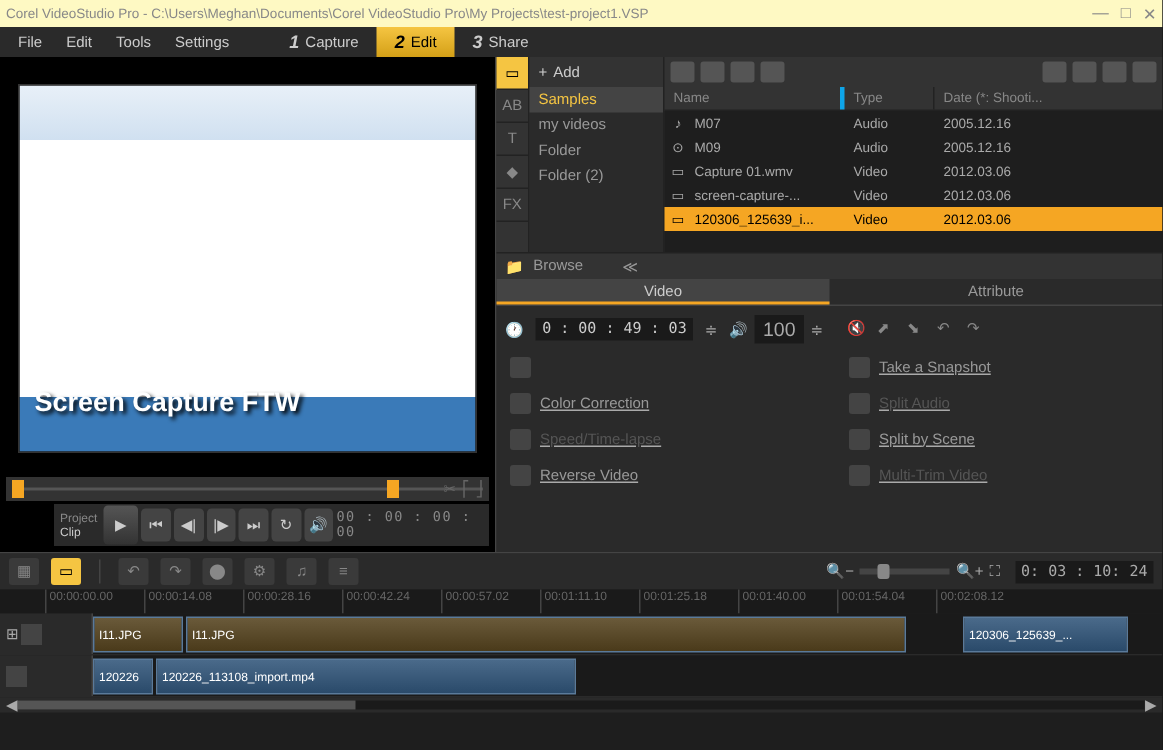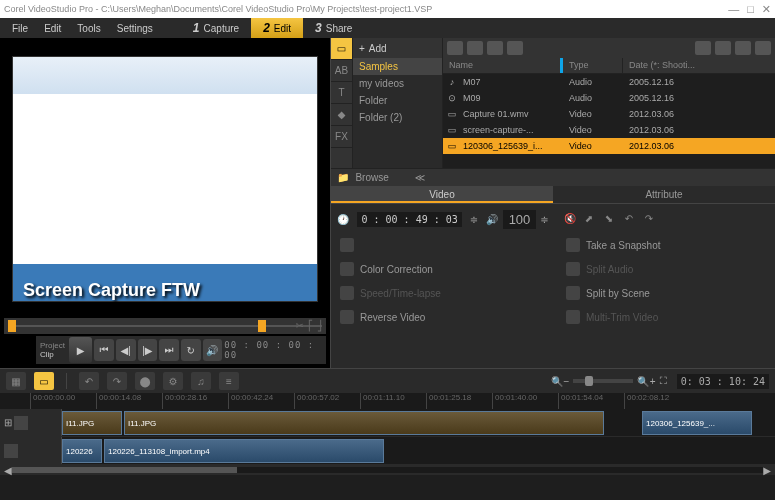--- a/index.html
+++ b/index.html
@@ -1,30 +1,30 @@
 <!DOCTYPE html>
 <html><head>
 <meta charset="utf-8">
 <style>
 * { margin: 0; padding: 0; box-sizing: border-box; font-family: Arial, sans-serif; }
 body { background: #1a1a1a; color: #aaa; font-size: 10px; width: 775px; height: 500px; overflow: hidden; }
-.titlebar { background: #ffffff; height: 18px; display: flex; align-items: center; justify-content: space-between; padding: 6px 4px; font-size: 9px; color: #888; }
+.titlebar { background: #fef9c3; height: 18px; display: flex; align-items: center; justify-content: space-between; padding: 6px 4px; font-size: 9px; color: #888; }
 .titlebar-right { display: flex; gap: 8px; }
 .titlebar-right span { cursor: pointer; font-size: 11px; }
 .menubar { background: #2a2a2a; height: 20px; display: flex; align-items: center; padding: 0 4px; }
 .menu-item { padding: 3px 8px; color: #ccc; cursor: pointer; font-size: 10px; }
 .steps { display: flex; margin-left: 20px; }
 .step { padding: 3px 12px; color: #ccc; font-size: 10px; display: flex; align-items: center; gap: 4px; }
 .step-num { font-style: italic; font-weight: bold; font-size: 12px; }
 .step.active { background: linear-gradient(#f5c542, #d4a017); color: #000; }
 .main { display: flex; height: 330px; }
 .preview-panel { width: 330px; background: #000; padding: 4px; display: flex; flex-direction: column; }
 .preview-video { flex: 1; background: #000; position: relative; display: flex; align-items: center; justify-content: center; }
 .video-content { width: 95%; height: 90%; background: linear-gradient(#e8f0f8 0%, #d0e0f0 15%, #fff 15%, #fff 85%, #3a7ab8 85%); position: relative; border: 1px solid #333; }
-.video-overlay-text { position: absolute; bottom: 0; left: 10px; color: #fff; font-weight: bold; font-size: 18px; text-shadow: 2px 2px 3px #000; }
+.video-overlay-text { position: absolute; bottom: 22px; left: 10px; color: #fff; font-weight: bold; font-size: 18px; text-shadow: 2px 2px 3px #000; }
 .scrubber { height: 16px; background: #333; position: relative; margin: 2px 0; }
 .scrub-line { position: absolute; top: 7px; left: 4px; right: 4px; height: 2px; background: #555; }
 .scrub-marker { position: absolute; top: 2px; left: 4px; width: 8px; height: 12px; background: #f5a623; }
 .scrub-end { position: absolute; top: 2px; right: 60px; width: 8px; height: 12px; background: #f5a623; }
 .scrub-icons { position: absolute; right: 4px; top: 2px; display: flex; gap: 4px; color: #666; }
 .playback-controls { height: 28px; background: #2a2a2a; display: flex; align-items: center; padding: 0 4px; gap: 2px; margin-left: 32px; }
 .proj-label { font-size: 8px; color: #888; margin-right: 2px; display: flex; flex-direction: column; }
 .play-btn { width: 22px; height: 22px; background: #444; border-radius: 3px; display: flex; align-items: center; justify-content: center; cursor: pointer; color: #ccc; font-size: 10px; }
 .play-big { width: 26px; height: 26px; background: linear-gradient(#555, #333); }
 .timecode-small { margin-left: auto; font-family: monospace; font-size: 9px; color: #888; letter-spacing: 1px; }
@@ -57,21 +57,21 @@
 .options-tabs { height: 18px; background: #2a2a2a; display: flex; border-bottom: 1px solid #444; }
 .opt-tab { flex: 1; text-align: center; padding: 3px; font-size: 10px; color: #999; cursor: pointer; }
 .opt-tab.active { background: #444; color: #ccc; border-bottom: 2px solid #f5a623; }
 .options-body { flex: 1; background: #2a2a2a; padding: 6px; }
 .opt-row { display: flex; align-items: center; gap: 8px; margin-bottom: 6px; }
 .opt-time { font-family: monospace; font-size: 10px; color: #ccc; background: #1a1a1a; padding: 2px 4px; }
 .opt-vol { display: flex; align-items: center; gap: 4px; }
 .opt-vol-val { background: #1a1a1a; padding: 2px 6px; font-size: 13px; }
 .opt-icons { display: flex; gap: 6px; margin-left: 8px; }
 .opt-icon { width: 14px; height: 14px; color: #888; cursor: pointer; }
-.opt-grid { display: grid; grid-template-columns: 1fr 1fr; gap: 4px 20px; }
+.opt-grid { display: grid; grid-template-columns: 1fr 1fr; gap: 4px 20px; text-decoration: underline; }
 .opt-item { display: flex; align-items: center; gap: 6px; padding: 3px; color: #999; font-size: 10px; cursor: pointer; }
 .opt-item.disabled { color: #555; }
 .opt-item-icon { width: 14px; height: 14px; background: #444; border-radius: 2px; }
 .timeline-panel { height: 132px; background: #1e1e1e; border-top: 1px solid #444; }
 .tl-toolbar { height: 24px; background: #2a2a2a; display: flex; align-items: center; padding: 0 6px; gap: 8px; }
 .tl-tb-btn { width: 20px; height: 18px; background: #3a3a3a; border-radius: 2px; cursor: pointer; display: flex; align-items: center; justify-content: center; color: #888; }
 .tl-tb-btn.active { background: #f5c542; color: #000; }
 .tl-zoom { margin-left: auto; display: flex; align-items: center; gap: 4px; }
 .tl-zoom-slider { width: 60px; height: 4px; background: #444; position: relative; }
 .tl-zoom-thumb { position: absolute; left: 20%; top: -3px; width: 8px; height: 10px; background: #888; border-radius: 2px; }

